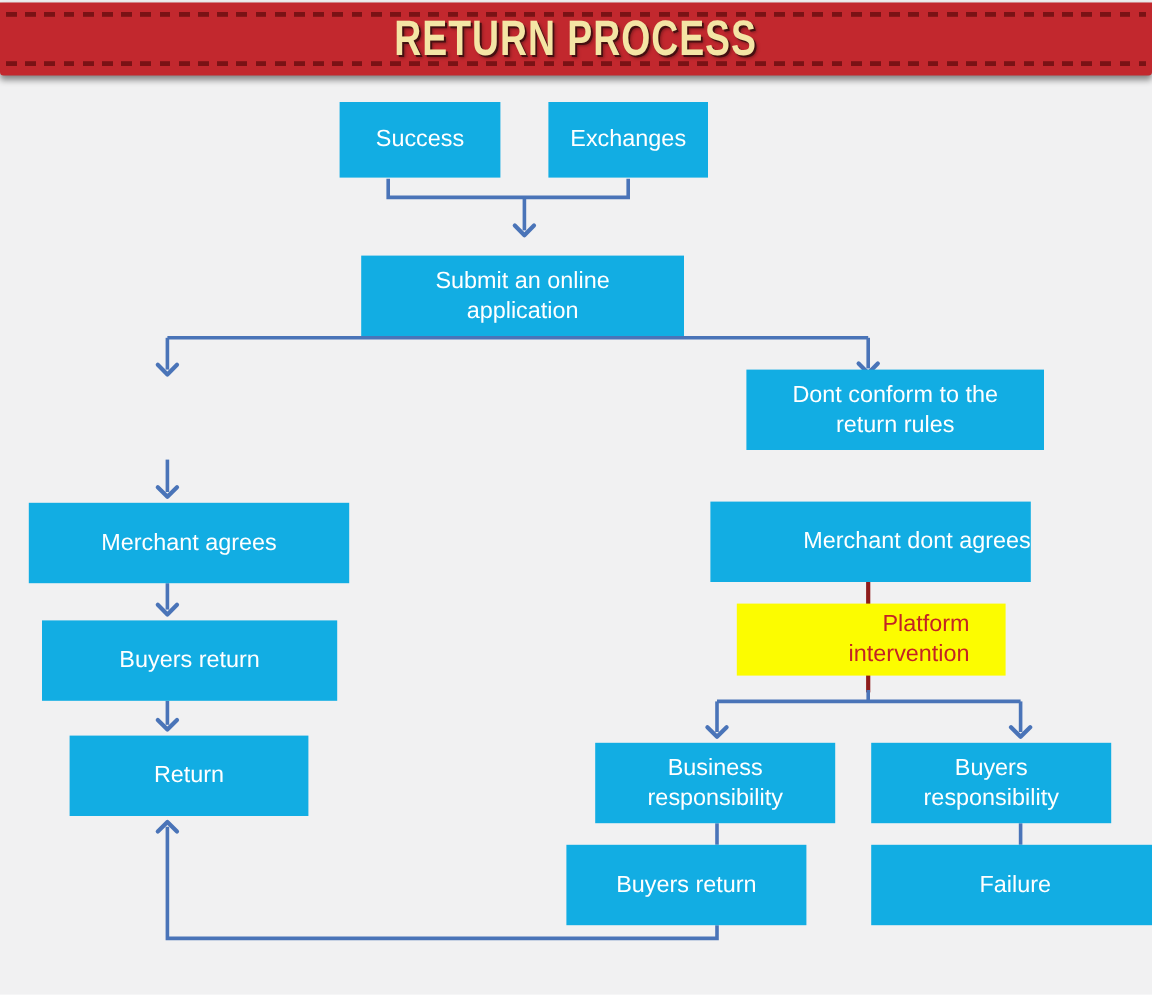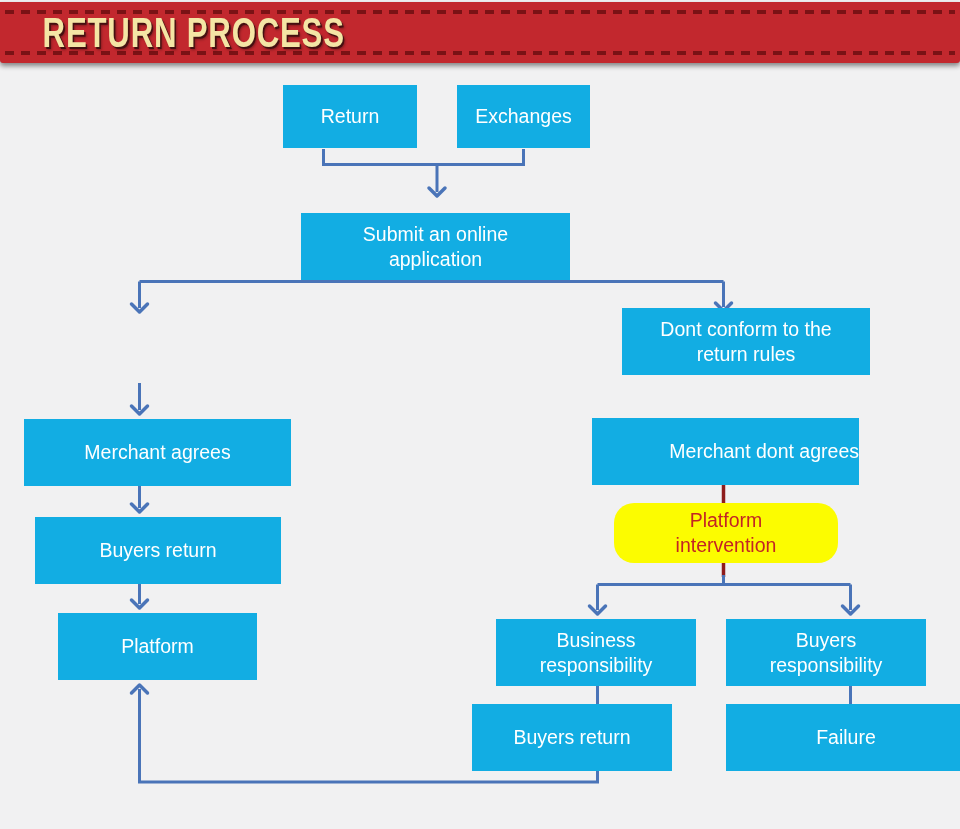--- a/index.html
+++ b/index.html
@@ -16,21 +16,21 @@
     border-radius:0 0 3px 3px;
   }
   .banner .dash{
     position:absolute;left:5px;right:5px;height:4px;
     background:repeating-linear-gradient(90deg,var(--banner-dash,#7a1215) 0 9px,transparent 9px 16px);
   }
   .banner .dash.top{top:8px}
   .banner .dash.bottom{bottom:8px}
   .banner-title{
     position:absolute;left:0;right:0;top:0;height:61px;
-    display:flex;align-items:center;
+    display:flex;align-items:center;justify-content:center;
   }
   .banner-title span{
     display:inline-block;
     font-weight:700;font-size:40px;letter-spacing:1px;
     transform:scale(.78,1.04);
     color:var(--banner-title,#f4e5a5);
     text-shadow:2px 2px 0 #451011,3px 3px 3px rgba(0,0,0,.35);
     white-space:nowrap;
   }
   
@@ -40,21 +40,22 @@
   .arrow{fill:none;stroke:var(--connector,#4a74b8);stroke-width:3.5;stroke-linecap:round;stroke-linejoin:round;}
   
   .node{
     position:absolute;display:flex;align-items:center;justify-content:center;
     text-align:center;background:var(--node-fill,#12ade3);color:var(--node-text,#fff);
     font-size:19.5px;line-height:25px;box-sizing:border-box;
   }
   .node.highlight{
     background:var(--highlight-fill,#fcfc00);
     color:var(--highlight-text,#c32424);
-    border-radius:20px;
+    border-radius:0;
+    text-align:right;
   }
   .n-return      {left:283px;top:85px; width:134px;height:63px;}
   .n-exchanges   {left:457px;top:85px; width:133px;height:63px;}
   .n-submit      {left:301px;top:201px;width:269px;height:67px;padding:0 30px;margin-top:12px;}
   .n-conform     {left:23px; top:317px;width:268px;height:66px;padding:0 42px;}
   .n-magree      {left:24px; top:419px;width:267px;height:67px;}
   .n-breturn-l   {left:35px; top:517px;width:246px;height:67px;}
   .n-success     {left:58px; top:613px;width:199px;height:67px;}
   .n-dontconform {left:592px;top:308px;width:248px;height:67px;padding:0 20px;margin-left:30px;}
   .n-mdont       {left:592px;top:418px;width:267px;height:67px;justify-content:flex-end;}
@@ -105,36 +106,36 @@
     <path class="wire" d="M597.5,584.5 H850.5"></path>
     <path class="wire" d="M597.5,584.5 V610"></path>
     <path class="arrow" d="M589.5,606 L597.5,614 L605.5,606"></path>
     <path class="wire" d="M850.5,584.5 V610"></path>
     <path class="arrow" d="M842.5,606 L850.5,614 L858.5,606"></path>
     <path class="wire" d="M597.5,686 V704"></path>
     <path class="wire" d="M850.5,686 V704"></path>
   </svg>
 
   <div class="node n-return">
-    <span>Return</span>
+    <span>Success</span>
   </div>
   <div class="node n-exchanges">
     <span>Exchanges</span>
   </div>
   <div class="node n-submit">
     <span>Submit an online application</span>
   </div>
   <div class="node n-magree">
     <span>Merchant agrees</span>
   </div>
   <div class="node n-breturn-l">
     <span>Buyers return</span>
   </div>
   <div class="node n-success">
-    <span>Platform</span>
+    <span>Return</span>
   </div>
   <div class="node n-dontconform">
     <span>Dont conform to the return rules</span>
   </div>
   <div class="node n-mdont">
     <span>Merchant dont agrees</span>
   </div>
   <div class="node highlight n-platform">
     <span>Platform intervention</span>
   </div>

